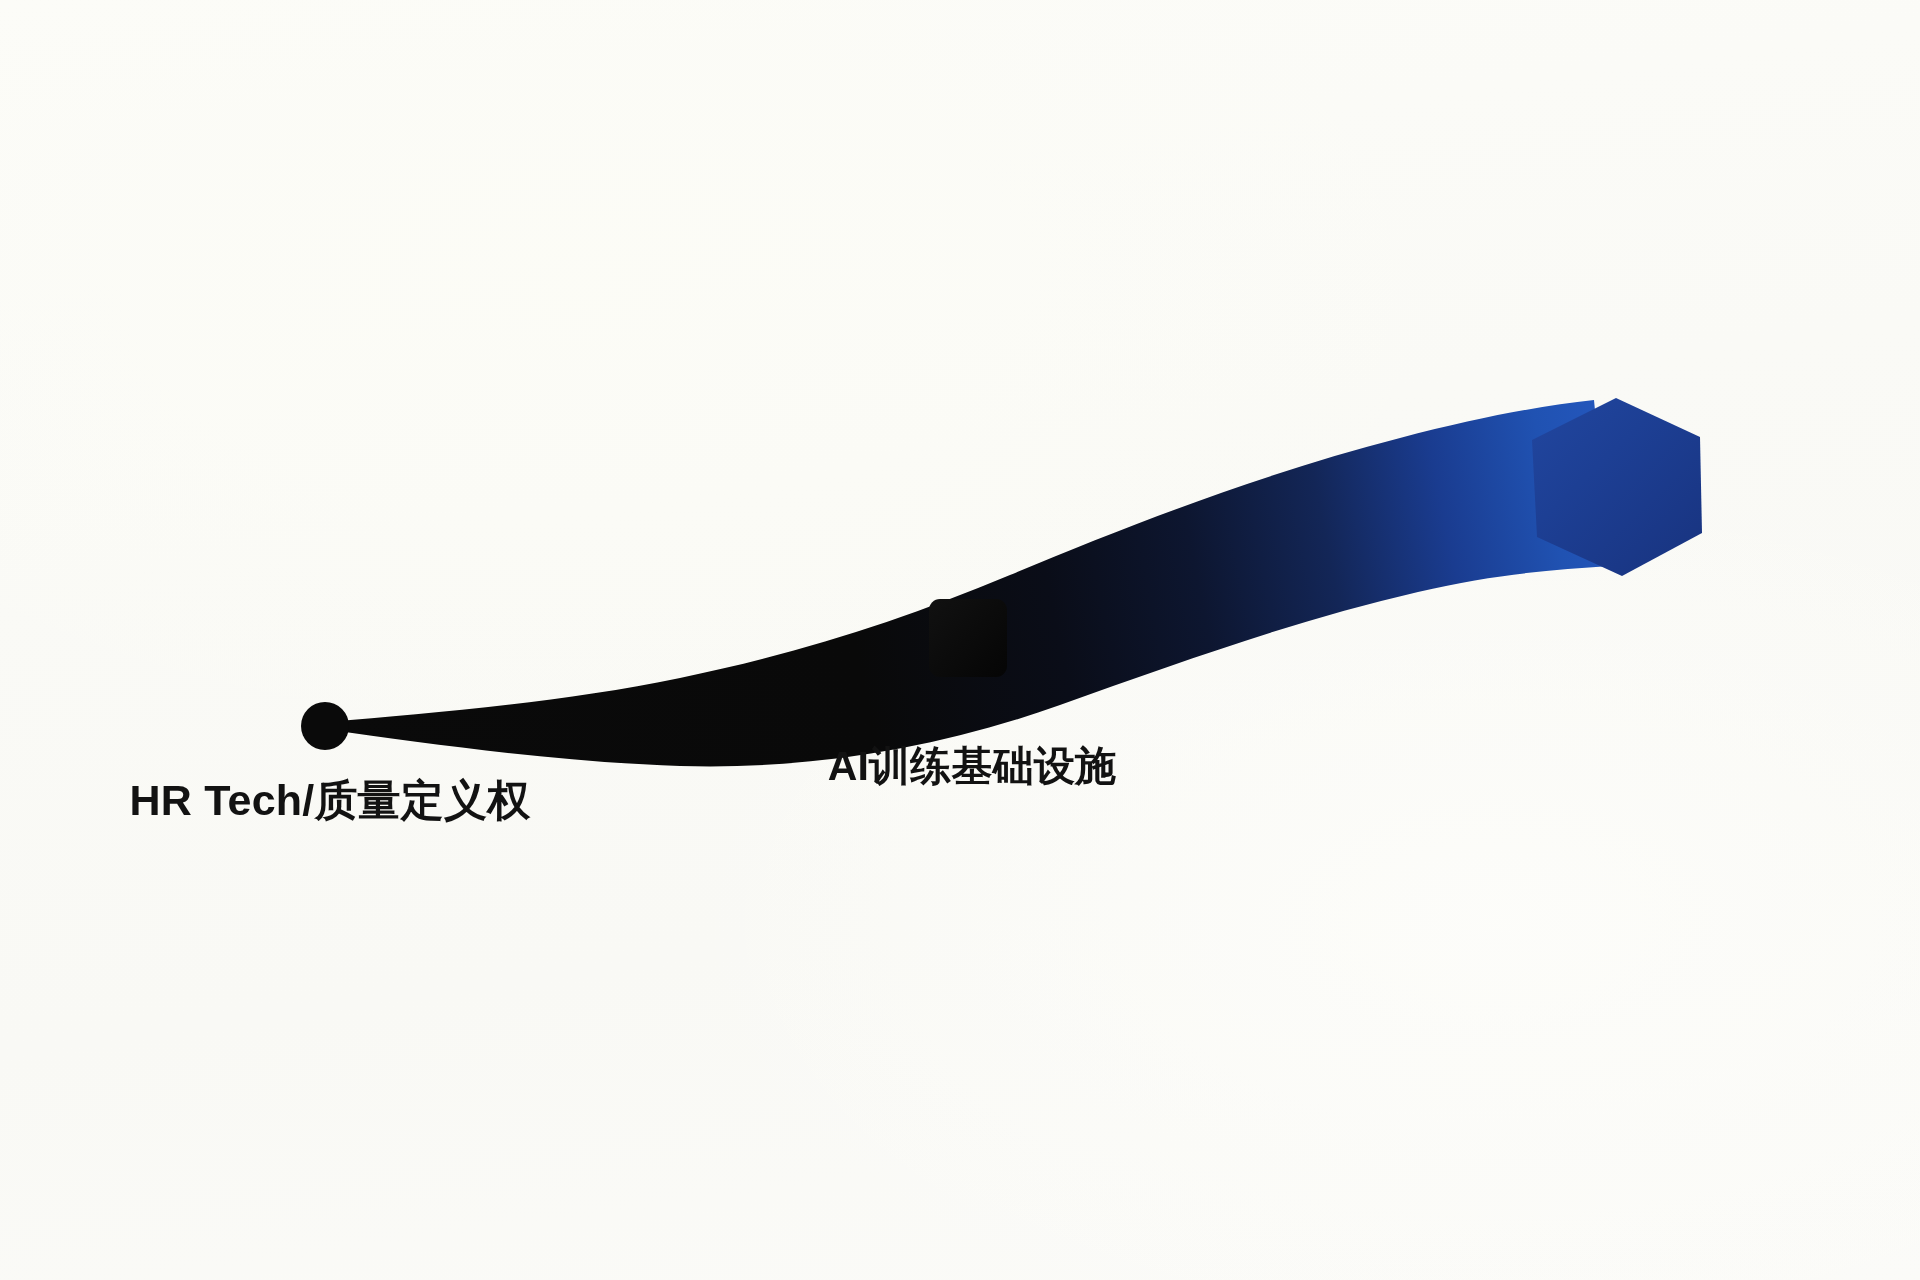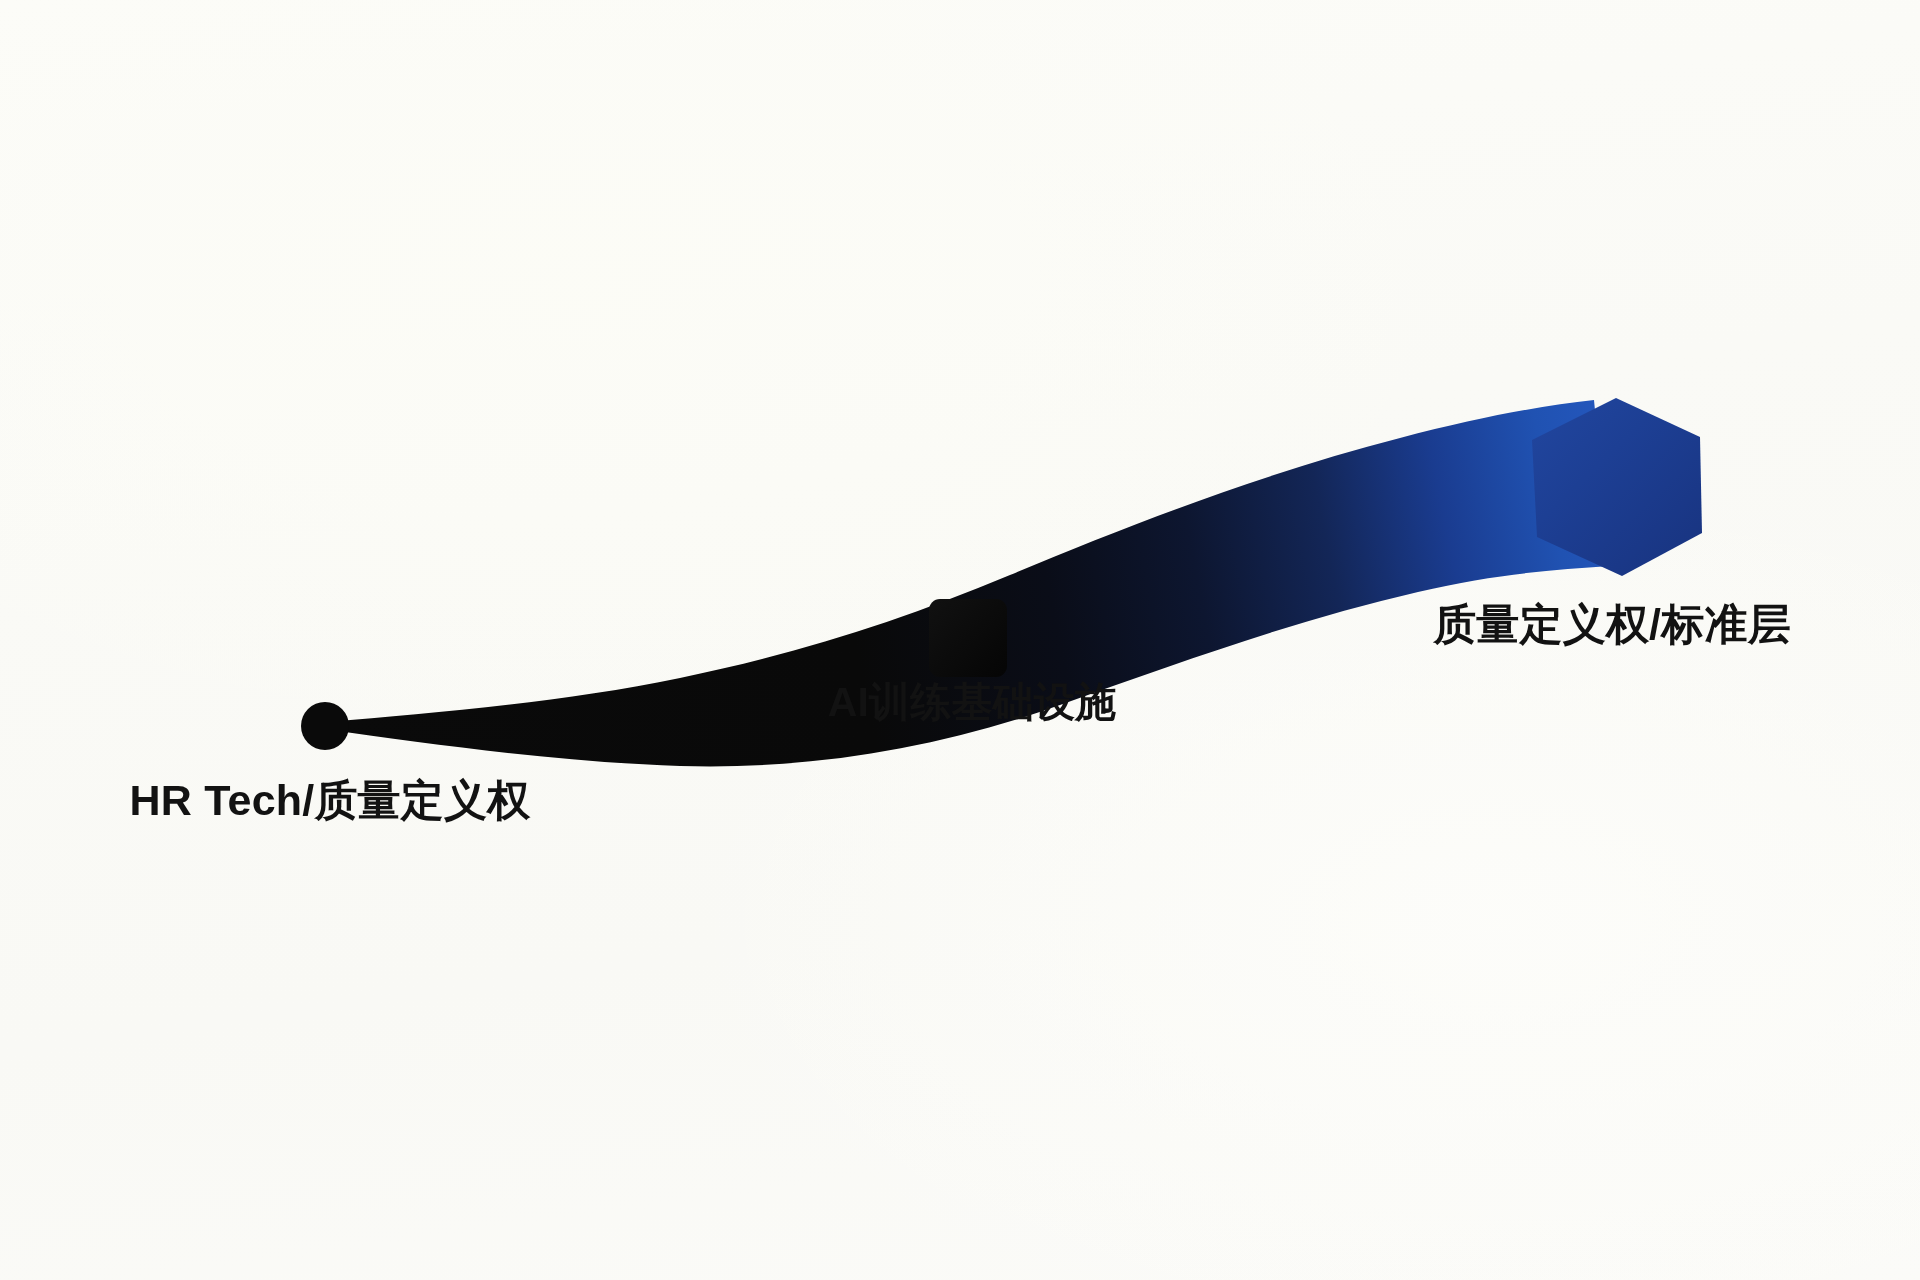--- a/index.html
+++ b/index.html
@@ -38,21 +38,21 @@
   .node-label {
     position: absolute;
     color: #121212;
     font-weight: 700;
     white-space: nowrap;
     letter-spacing: 0.2px;
     line-height: 1.1;
     transform: translateX(-50%);
   }
   #label-start   { left: 330px;  top: 777px; font-size: 43px; }
-  #label-middle  { left: 972px;  top: 680px; font-size: 41px; }
+  #label-middle  { left: 972px;  top: 744px; font-size: 41px; }
   #label-end     { left: 1612px; top: 601px; font-size: 43px; }
 </style>
 </head>
 <body>
 
 <div id="canvas">
 
   <div id="paper-texture"></div>
 
   <svg id="flow-svg" viewBox="0 0 1920 1280" xmlns="http://www.w3.org/2000/svg">
@@ -99,15 +99,14 @@
 
     <rect x="929" y="599" width="78" height="78" rx="11" ry="11" fill="url(#sqGrad)"></rect>
 
     <polygon points="1616,398 1700,437 1702,533 1622,576 1537,537 1532,440" fill="url(#hexGrad)"></polygon>
   </svg>
 
   <div class="node-label" id="label-start">HR Tech/质量定义权</div>
 
   <div class="node-label" id="label-middle">AI训练基础设施</div>
 
-  <div class="node-label" id="label-end">质量定义权/标准层</div>
 
 </div>
 
 </body></html>

